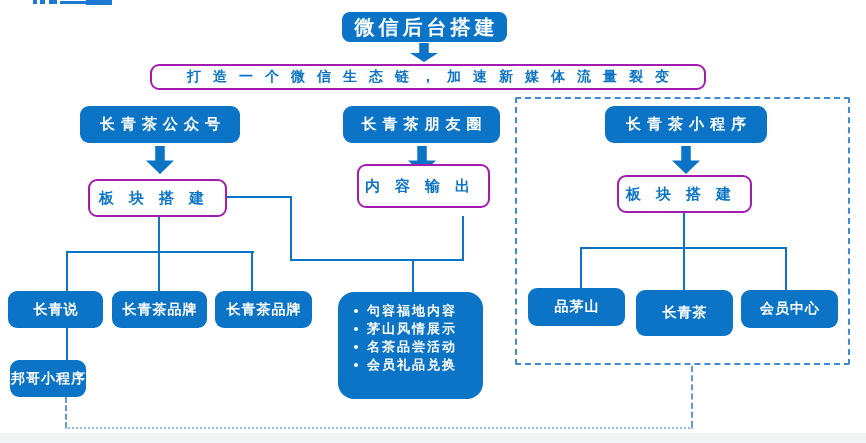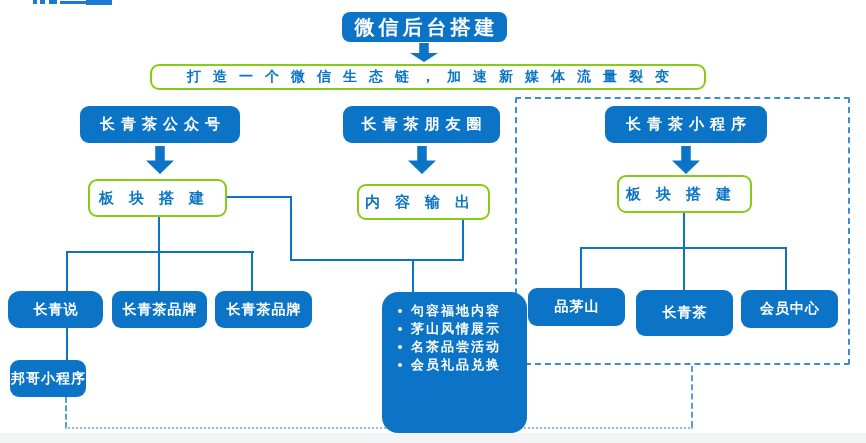--- a/index.html
+++ b/index.html
@@ -5,40 +5,40 @@
   html,body{margin:0;padding:0;background:#fff;}
   .canvas{
     position:relative;width:866px;height:443px;overflow:hidden;background:#fff;
     font-family:"Liberation Sans","DejaVu Sans",sans-serif;
   }
   .node{
     position:absolute;box-sizing:border-box;display:flex;align-items:center;justify-content:center;
     font-weight:bold;white-space:nowrap;
   }
   .filled{background:#0b74c6;color:#ffffff;border-radius:9px;}
-  .outlined{background:#ffffff;border:2px solid #84cc16;color:#0b74c6;border-radius:9px;}
+  .outlined{background:#ffffff;border:2px solid #a21caf;color:#0b74c6;border-radius:9px;}
   .f16{font-size:20px;letter-spacing:4px;padding-left:4px;}
   .f15h{font-size:15px;letter-spacing:6px;padding-left:6px;}
   .f15w{font-size:15px;letter-spacing:15px;padding-left:3px;}
   .f14t{font-size:14px;letter-spacing:12px;padding-left:12px;}
   .f14{font-size:14px;letter-spacing:1px;padding-left:1px;}
   .line{position:absolute;background:#0b74c6;}
   .arrow{
     position:absolute;background:#0b74c6;
     clip-path:polygon(33% 0,67% 0,67% 52%,100% 52%,50% 100%,0 52%,33% 52%);
   }
   .dashed-rect{
     position:absolute;left:515px;top:97px;width:335px;height:268px;
     border:2px dashed #3e8bd3;border-radius:2px;box-sizing:border-box;background:transparent;
   }
   .vdash{position:absolute;width:0;border-left:2px dashed #5a9bd8;}
   .hdot{position:absolute;height:0;border-top:2px dotted #8fbce8;}
   .bullets-box{
-    position:absolute;left:338px;top:292px;width:145px;height:141px;
-    background:#0b74c6;border-radius:16px;box-sizing:border-box;padding:10px 0 0 16px;margin-left:44px;
+    position:absolute;left:338px;top:292px;width:145px;height:107px;
+    background:#0b74c6;border-radius:16px;box-sizing:border-box;padding:10px 0 0 16px;
   }
   .bullets-box ul{list-style:none;margin:0;padding:0;}
   .bullets-box li{
     display:flex;align-items:center;gap:9px;height:18px;
     color:#fff;font-size:13px;font-weight:bold;letter-spacing:2px;white-space:nowrap;
   }
   .dot{width:4px;height:4px;border-radius:50%;background:#fff;flex:0 0 auto;}
   .logo-bit{position:absolute;background:#1b79d2;}
   .bottom-bar{position:absolute;left:0;top:433px;width:866px;height:10px;background:#f3f4f6;}
 </style>
@@ -84,24 +84,24 @@
   <div class="arrow" style="left:672px;top:146px;width:28px;height:28px;"></div>
 
   <div class="node filled f16" style="left:342px;top:12px;width:165px;height:30px;border-radius:8px;">微信后台搭建</div>
   <div class="node outlined f14t" style="left:150px;top:64px;width:556px;height:26px;">打造一个微信生态链，加速新媒体流量裂变</div>
 
   <div class="node filled f15h" style="left:80px;top:106px;width:160px;height:37px;">长青茶公众号</div>
   <div class="node filled f15h" style="left:343px;top:106px;width:157px;height:37px;">长青茶朋友圈</div>
   <div class="node filled f15h" style="left:605px;top:106px;width:162px;height:37px;">长青茶小程序</div>
 
   <div class="node outlined f15w" style="left:88px;top:179px;width:139px;height:38px;">板块搭建</div>
-  <div class="node outlined f15w" style="left:357px;top:184px;width:133px;height:36px;">内容输出</div>
+  <div class="node outlined f15w" style="left:357px;top:164px;width:133px;height:44px;">内容输出</div>
   <div class="node outlined f15w" style="left:617px;top:175px;width:135px;height:38px;">板块搭建</div>
 
-  <div class="node filled f14" style="left:8px;top:291px;width:95px;height:37px;border-radius:12px;">长青说</div>
+  <div class="node filled f14" style="left:8px;top:291px;width:95px;height:37px;">长青说</div>
   <div class="node filled f14" style="left:112px;top:291px;width:95px;height:37px;">长青茶品牌</div>
   <div class="node filled f14" style="left:215px;top:291px;width:97px;height:37px;">长青茶品牌</div>
   <div class="node filled f14" style="left:10px;top:360px;width:76px;height:37px;font-family:Liberation Serif, serif;">邦哥小程序</div>
 
   <div class="bullets-box">
     <ul>
       <li>
           <span class="dot"></span>
           <span>句容福地内容</span>
         </li>

